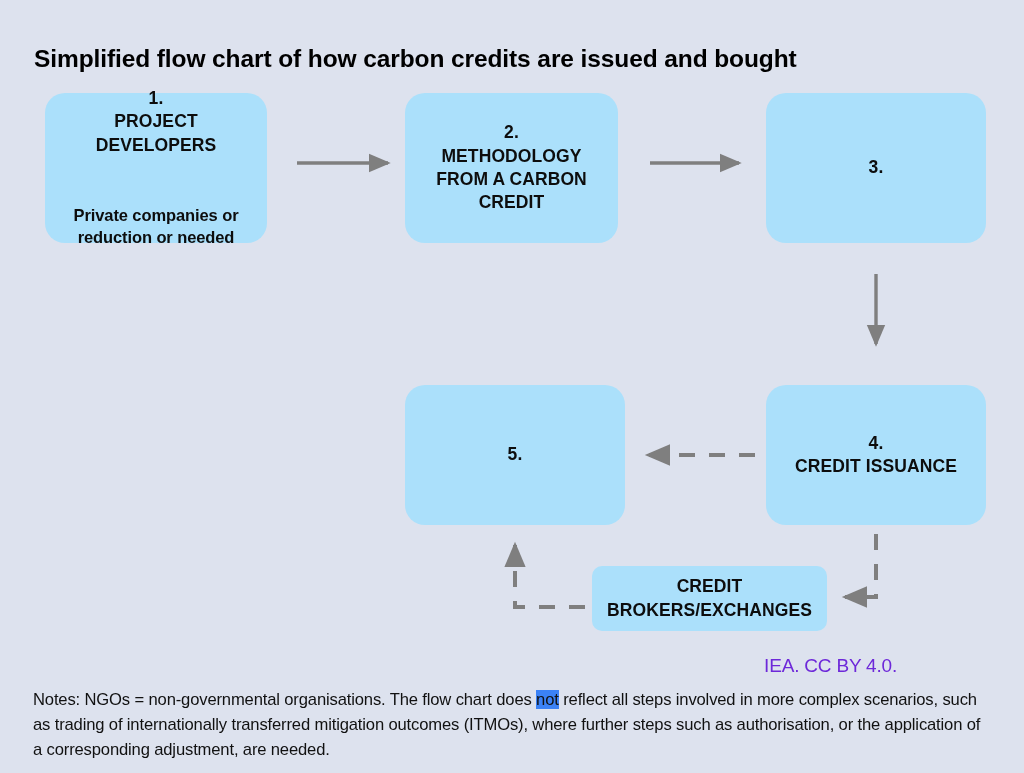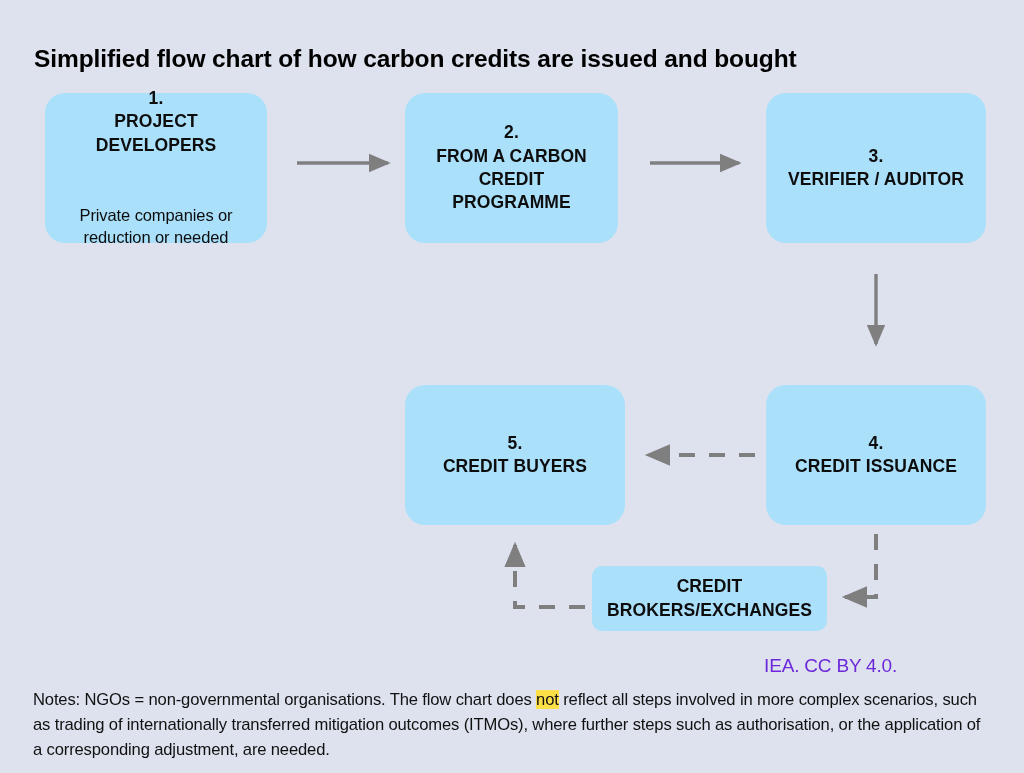--- a/index.html
+++ b/index.html
@@ -41,21 +41,21 @@
     justify-content: center;
     text-align: center;
     line-height: 1.33;
   }
   .node .hd {
     font-weight: bold;
     font-size: 17.5px;
     letter-spacing: 0.1px;
   }
   .node .sub {
-    font-weight: normal;
+    font-weight: bold;
     font-size: 16.5px;
     letter-spacing: -0.1px;
     margin-top: 48px;
   }
   .node .hd span { display: block; }
 
   
   #node-1 { left: 45px;  top: 93px;  width: 222px; height: 150px; }
   #node-2 { left: 405px; top: 93px;  width: 213px; height: 150px; }
   #node-3 { left: 766px; top: 93px;  width: 220px; height: 150px; }
@@ -88,21 +88,21 @@
     position: absolute;
     left: 33px;
     top: 687px;
     width: 952px;
     font-size: 16.6px;
     line-height: 1.52;
     color: #111;
     letter-spacing: -0.15px;
   }
   .sel {
-    background: #fde047;
+    background: #3b82f6;
   }
 </style>
 </head>
 <body>
 
 <div id="canvas">
 
   <div class="title">Simplified flow chart of how carbon credits are issued and bought</div>
 
   <svg id="arrows" viewBox="0 0 1024 773" width="1024" height="773">
@@ -139,37 +139,35 @@
     </div>
     <div class="sub">
       <div>Private companies or</div>
       <div>reduction or needed</div>
     </div>
   </div>
 
   <div class="node" id="node-2">
     <div class="hd">
       <span>2.</span>
+      <span>METHODOLOGY</span>
       <span>FROM A CARBON</span>
       <span>CREDIT</span>
-      <span>PROGRAMME</span>
     </div>
   </div>
 
   <div class="node" id="node-3">
     <div class="hd">
       <span>3.</span>
-      <span>VERIFIER / AUDITOR</span>
     </div>
   </div>
 
   <div class="node" id="node-5">
     <div class="hd">
       <span>5.</span>
-      <span>CREDIT BUYERS</span>
     </div>
   </div>
 
   <div class="node" id="node-4">
     <div class="hd">
       <span>4.</span>
       <span>CREDIT ISSUANCE</span>
     </div>
   </div>
 

